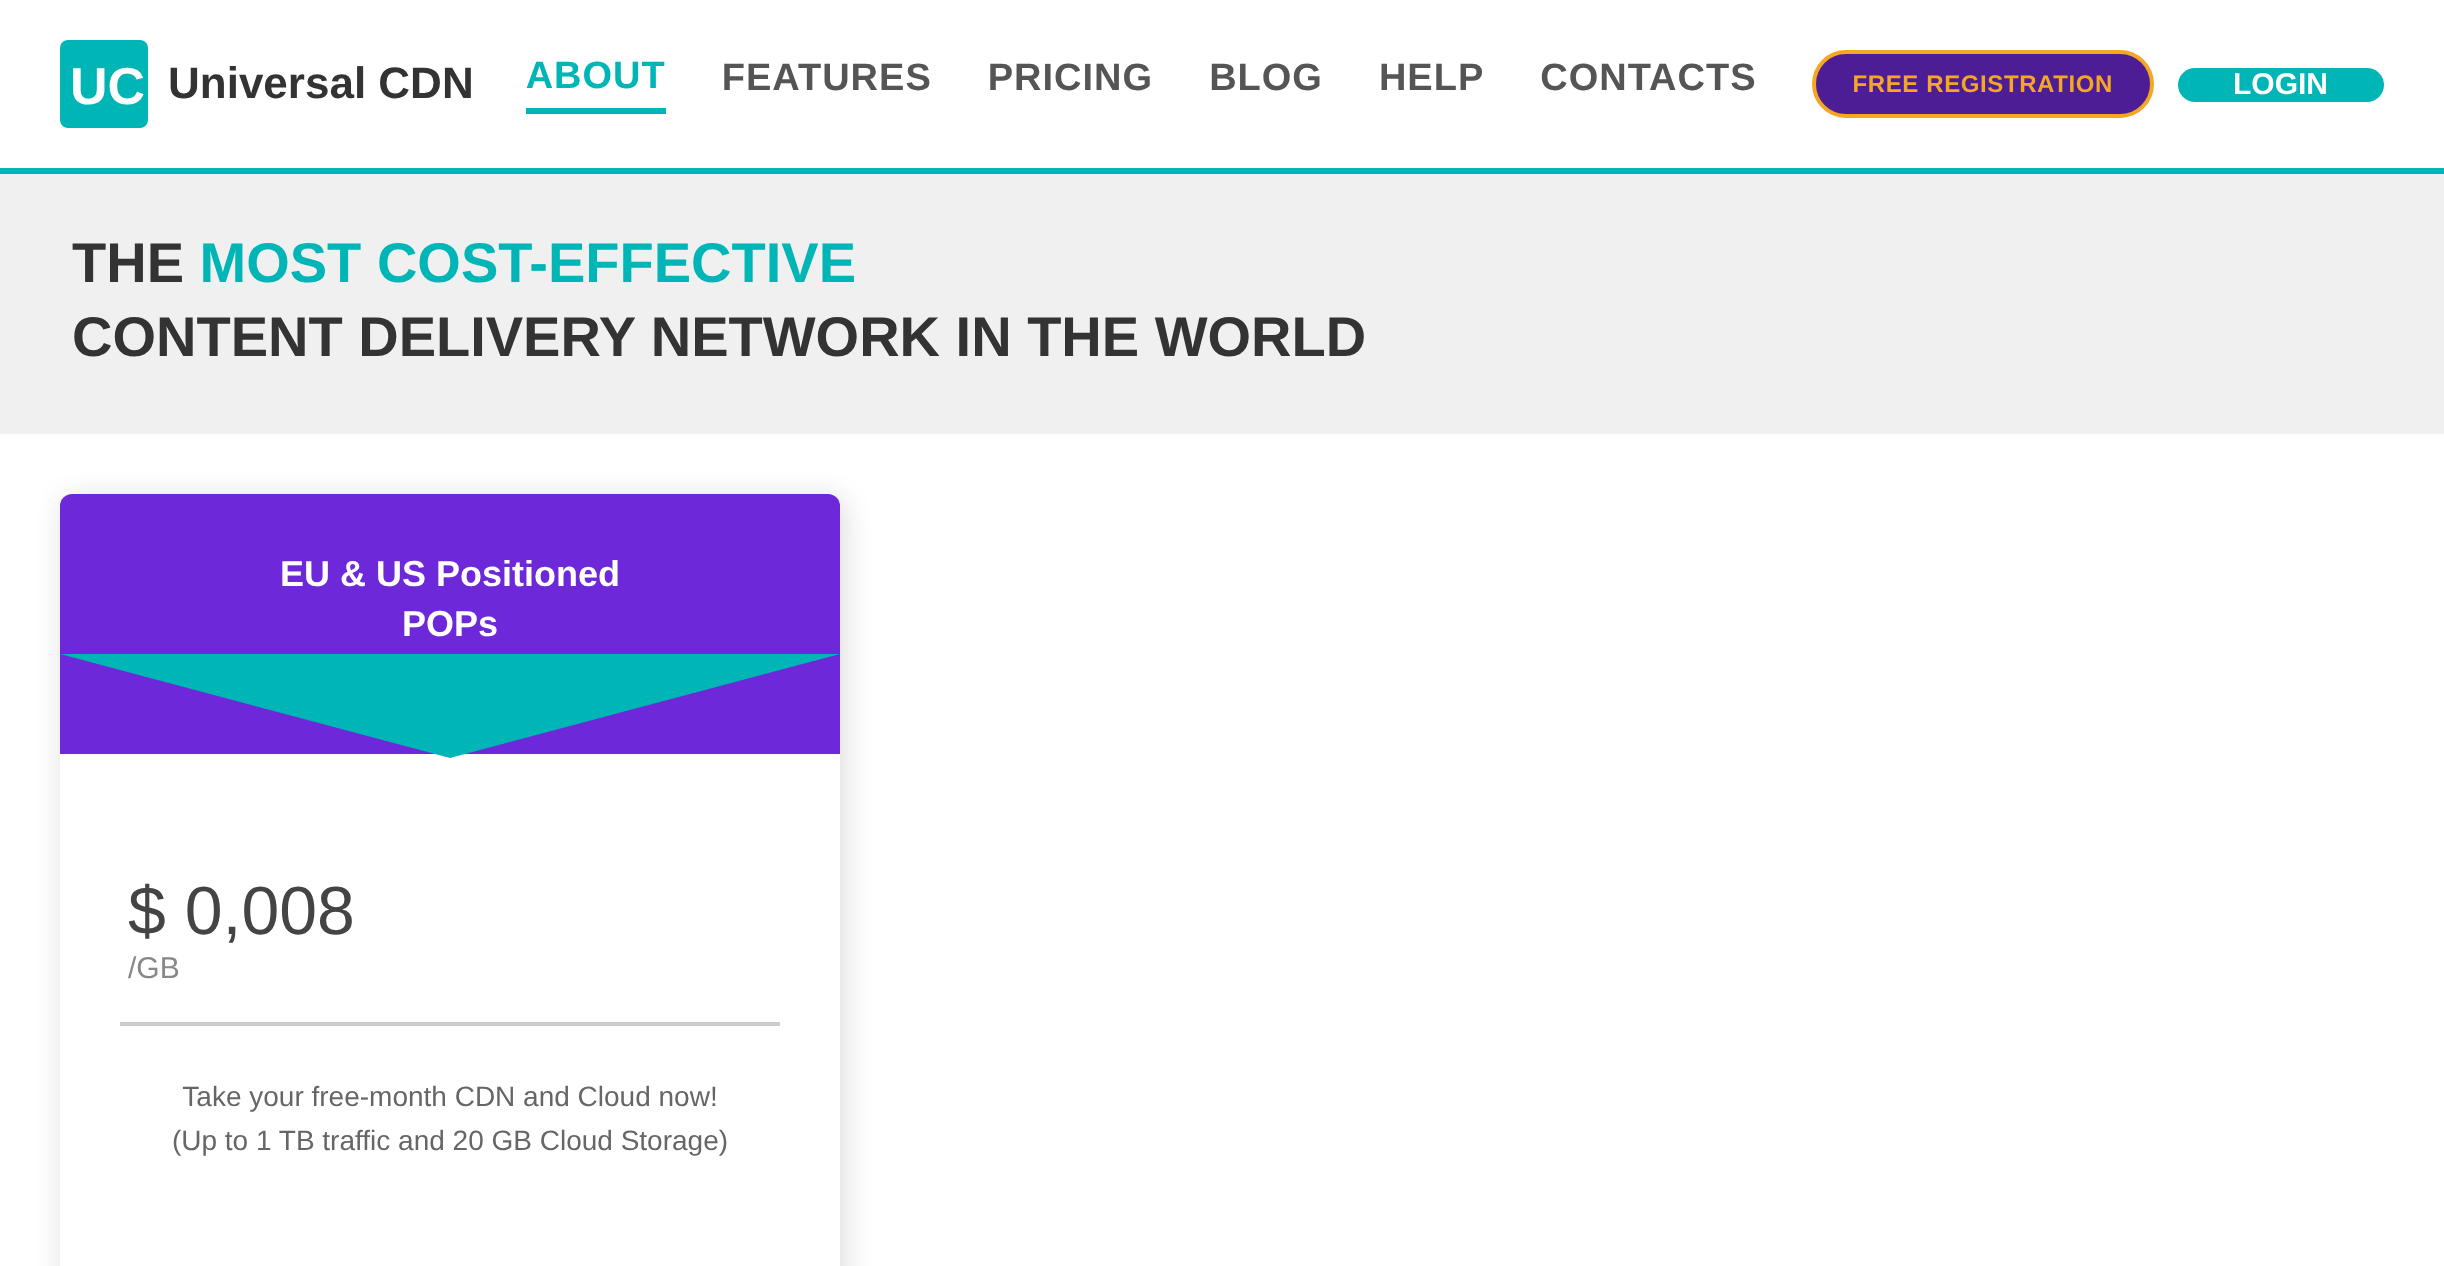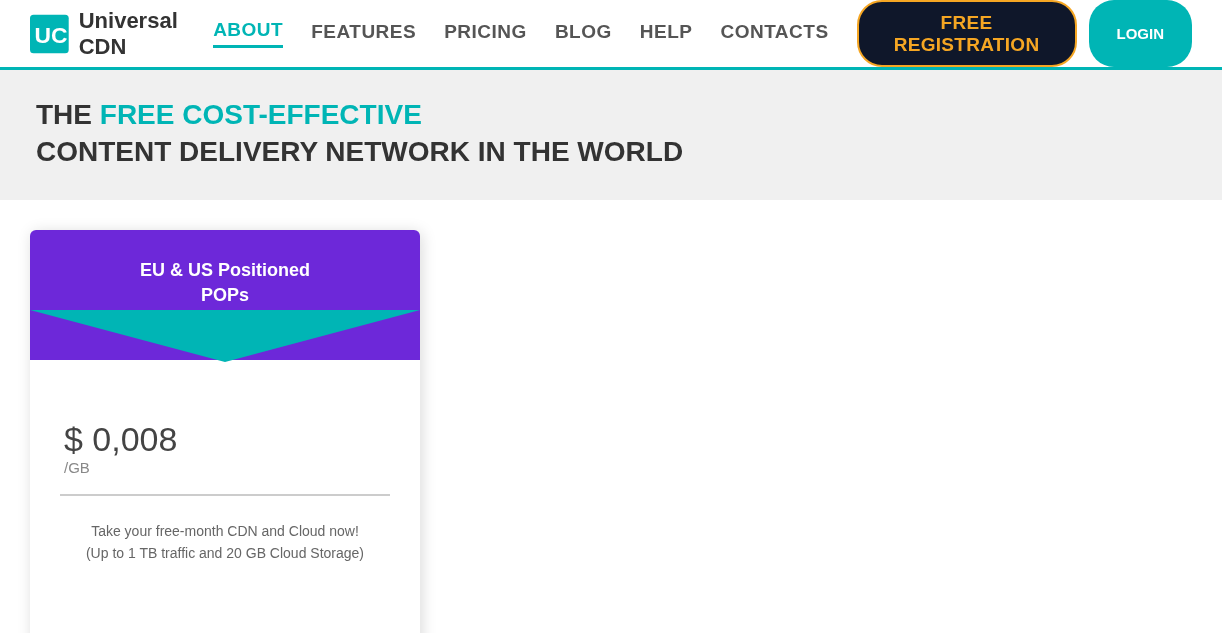--- a/index.html
+++ b/index.html
@@ -1,22 +1,23 @@
 <!DOCTYPE html>
 <html><head>
   <meta charset="utf-8">
   <style>
     * { margin: 0; padding: 0; box-sizing: border-box; }
     body { font-family: Arial, sans-serif; background: #fff; }
 
     
     .header {
       display: flex;
+      align-items: center;
       padding: 0 30px;
-      height: 70px;
+      height: 87px;
       background: #fff;
       border-bottom: 3px solid #00b5b5;
       position: relative;
     }
     .logo-area {
       display: flex;
       align-items: center;
       gap: 10px;
       text-decoration: none;
       margin-right: auto;
@@ -45,24 +46,24 @@
       padding-bottom: 4px;
       letter-spacing: 0.5px;
     }
     .nav-item.active {
       color: #00b5b5;
       border-bottom: 3px solid #00b5b5;
     }
     .btn-free-reg {
       border: 2px solid #f5a623;
       color: #f5a623;
-      background: #0f172a;
+      background: #4c1d95;
       border-radius: 25px;
       padding: 8px 18px;
-      font-size: 19px;
+      font-size: 12px;
       font-weight: 700;
       cursor: pointer;
       margin-right: 12px;
       letter-spacing: 0.3px;
     }
     .btn-login {
       background: #00b5b5;
       color: #fff;
       border: none;
       border-radius: 25px;
@@ -187,21 +188,21 @@
     <a class="nav-item">HELP</a>
     <a class="nav-item">CONTACTS</a>
   </nav>
 
   <button class="btn-free-reg">FREE REGISTRATION</button>
   <button class="btn-login">LOGIN</button>
 </header>
 
 <section class="hero">
   <div class="hero-subtitle">
-    <span>THE </span><span class="highlight">FREE COST-EFFECTIVE</span>
+    <span>THE </span><span class="highlight">MOST COST-EFFECTIVE</span>
   </div>
   <div class="hero-title">CONTENT DELIVERY NETWORK IN THE WORLD</div>
 </section>
 
 <div class="main-content">
 
   <div class="pricing-card">
     <div class="card-header">
       <span>EU &amp; US Positioned</span><br>
       <span>POPs</span>

